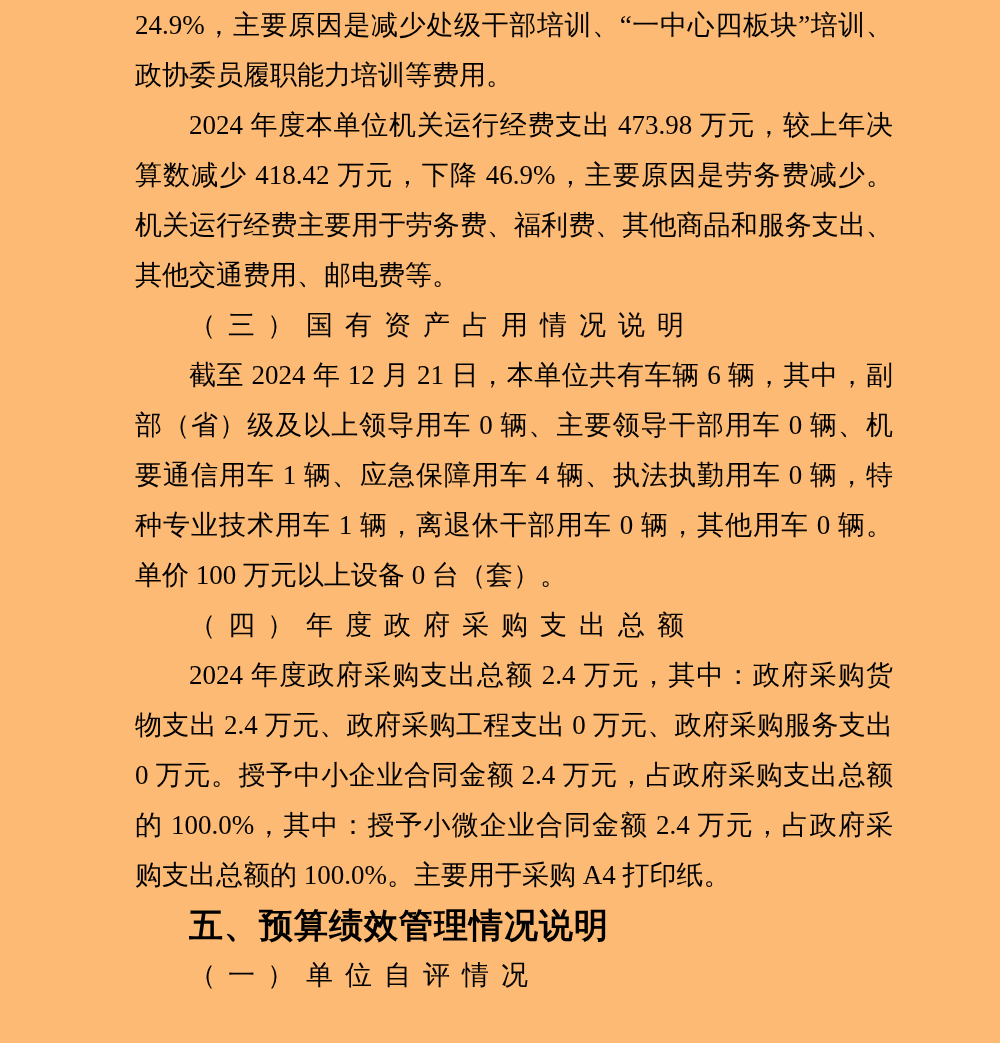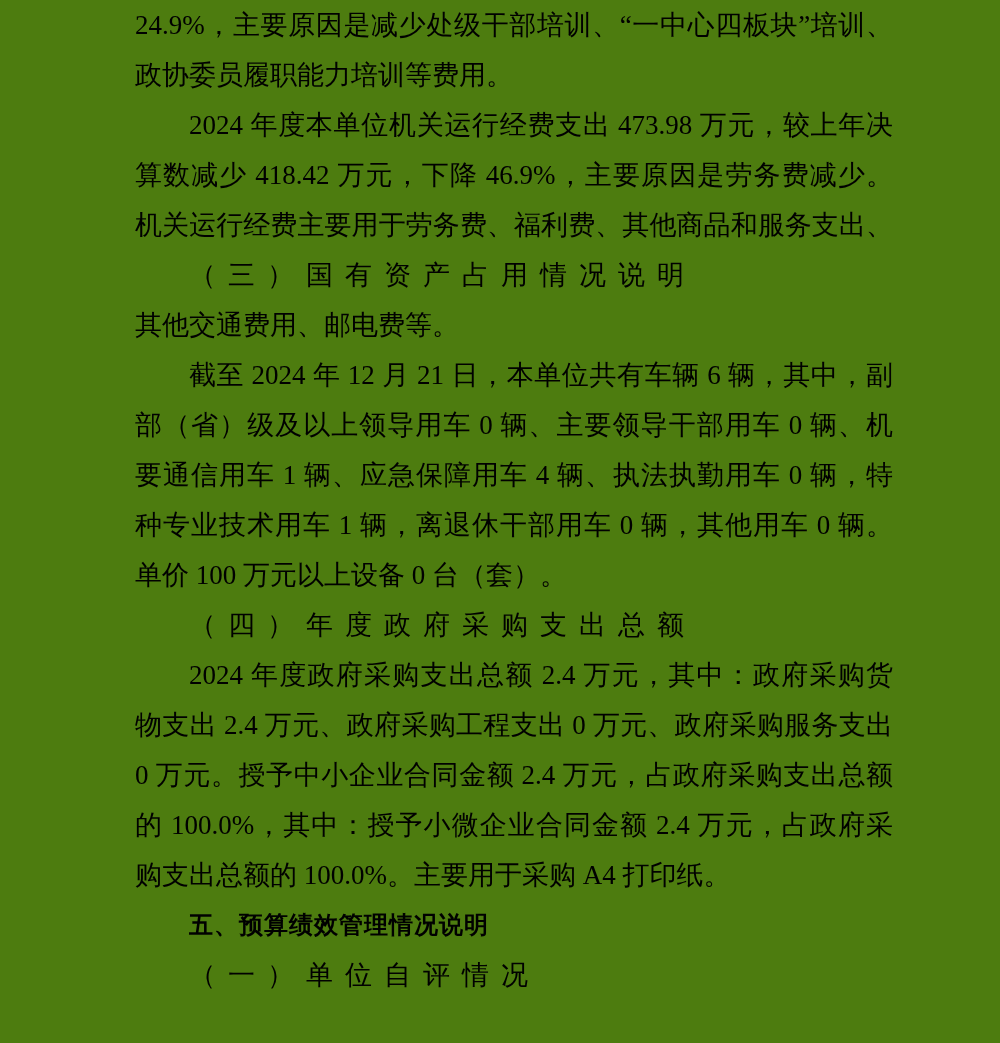--- a/index.html
+++ b/index.html
@@ -4,21 +4,21 @@
 <style>
   html, body {
     margin: 0;
     padding: 0;
     background: #ffffff;
   }
   .page {
     position: relative;
     width: 1000px;
     height: 1043px;
-    background: #4d7c0f;
+    background: #fdba74;
     overflow: hidden;
     color: #000000;
   }
   .content {
     position: absolute;
     left: 135px;
     top: 0;
     width: 758px;
   }
   .line {
@@ -40,37 +40,37 @@
     text-indent: 54px;
   }
   
   .h3 {
     letter-spacing: 12px;
   }
   
   .h2 {
     font-family: "Liberation Sans", "DejaVu Sans", sans-serif;
     font-weight: bold;
-    font-size: 24px;
+    font-size: 34px;
     letter-spacing: 1px;
   }
 </style>
 </head>
 <body>
 
 <div class="page">
   <div class="content">
 
     <div class="line j">24.9%，主要原因是减少处级干部培训、“一中心四板块”培训、</div>
     <div class="line">政协委员履职能力培训等费用。</div>
     <div class="line j ind">2024 年度本单位机关运行经费支出 473.98 万元，较上年决</div>
     <div class="line j">算数减少 418.42 万元，下降 46.9%，主要原因是劳务费减少。</div>
     <div class="line j">机关运行经费主要用于劳务费、福利费、其他商品和服务支出、</div>
+    <div class="line">其他交通费用、邮电费等。</div>
     <div class="line h3 ind">（三）国有资产占用情况说明</div>
-    <div class="line">其他交通费用、邮电费等。</div>
     <div class="line j ind">截至 2024 年 12 月 21 日，本单位共有车辆 6 辆，其中，副</div>
     <div class="line j">部（省）级及以上领导用车 0 辆、主要领导干部用车 0 辆、机</div>
     <div class="line j">要通信用车 1 辆、应急保障用车 4 辆、执法执勤用车 0 辆，特</div>
     <div class="line j">种专业技术用车 1 辆，离退休干部用车 0 辆，其他用车 0 辆。</div>
     <div class="line">单价 100 万元以上设备 0 台（套）。</div>
     <div class="line h3 ind">（四）年度政府采购支出总额</div>
     <div class="line j ind">2024 年度政府采购支出总额 2.4 万元，其中：政府采购货</div>
     <div class="line j">物支出 2.4 万元、政府采购工程支出 0 万元、政府采购服务支出</div>
     <div class="line j">0 万元。授予中小企业合同金额 2.4 万元，占政府采购支出总额</div>
     <div class="line j">的 100.0%，其中：授予小微企业合同金额 2.4 万元，占政府采</div>

